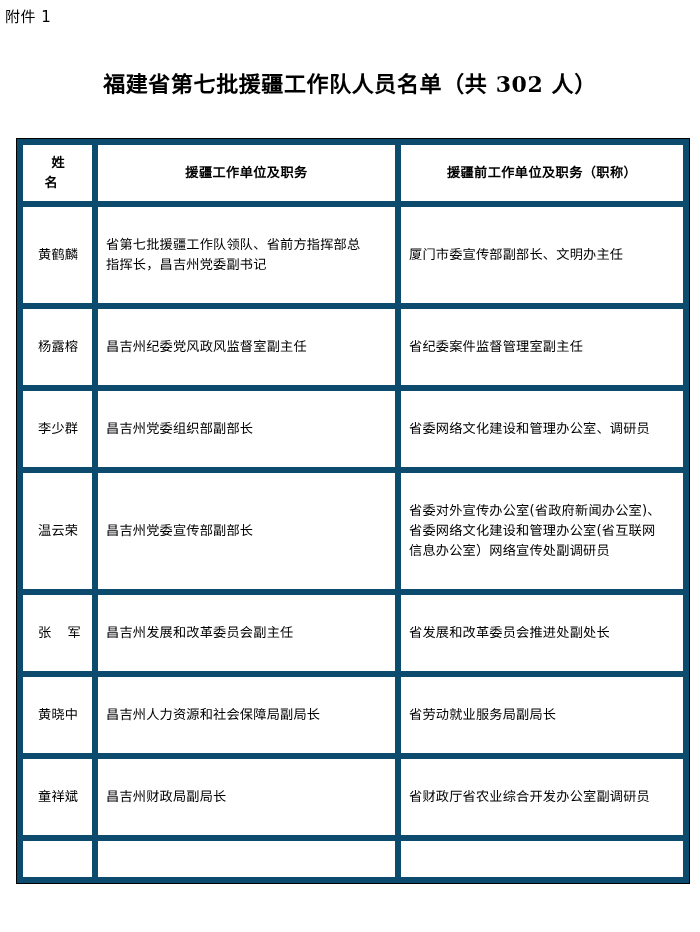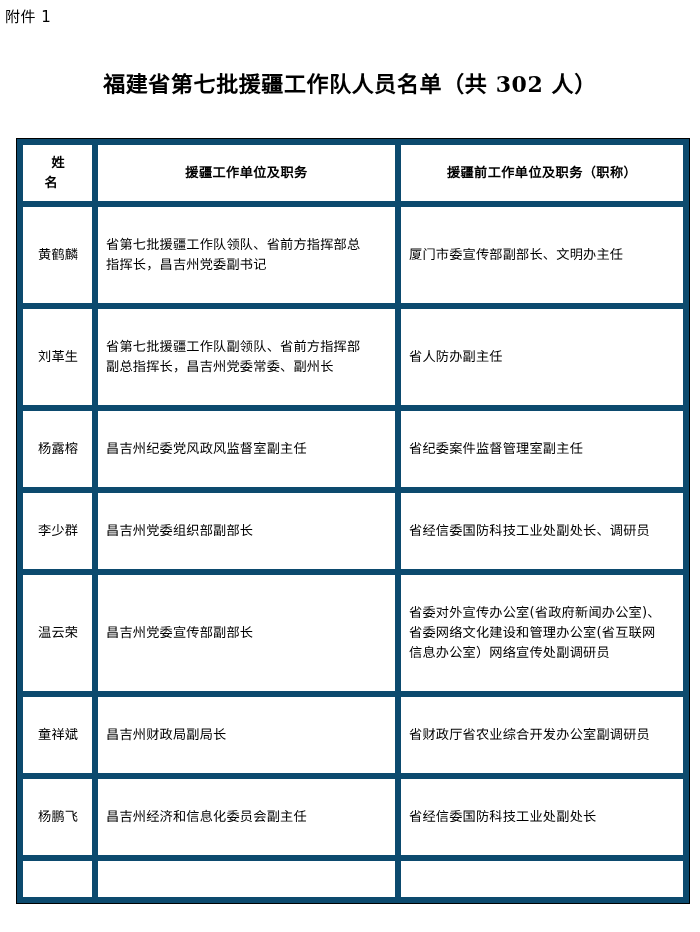--- a/index.html
+++ b/index.html
@@ -151,51 +151,51 @@
             <span class="cell-inner">援疆前工作单位及职务（职称）</span>
           </th>
         </tr>
       </thead>
       <tbody id="roster-body">
           <tr class="tall-2">
             <td class="c-name-cell"><span class="cell-inner">黄鹤麟</span></td>
             <td class="c-text"><span class="cell-inner"><span class="line">省第七批援疆工作队领队、省前方指挥部总</span><span class="line">指挥长，昌吉州党委副书记</span></span></td>
             <td class="c-text"><span class="cell-inner"><span class="line">厦门市委宣传部副部长、文明办主任</span></span></td>
           </tr>
-          <tr class="tall-2">
-            <td class="c-name-cell"><span class="cell-inner">刘革生</span></td>
-            <td class="c-text"><span class="cell-inner"><span class="line">省第七批援疆工作队副领队、省前方指挥部</span><span class="line">副总指挥长，昌吉州党委常委、副州长</span></span></td>
-            <td class="c-text"><span class="cell-inner"><span class="line">省人防办副主任</span></span></td>
-          </tr>
           <tr>
             <td class="c-name-cell"><span class="cell-inner">杨露榕</span></td>
             <td class="c-text"><span class="cell-inner"><span class="line">昌吉州纪委党风政风监督室副主任</span></span></td>
             <td class="c-text"><span class="cell-inner"><span class="line">省纪委案件监督管理室副主任</span></span></td>
           </tr>
           <tr>
             <td class="c-name-cell"><span class="cell-inner">李少群</span></td>
             <td class="c-text"><span class="cell-inner"><span class="line">昌吉州党委组织部副部长</span></span></td>
-            <td class="c-text"><span class="cell-inner"><span class="line">省经信委国防科技工业处副处长、调研员</span></span></td>
+            <td class="c-text"><span class="cell-inner"><span class="line">省委网络文化建设和管理办公室、调研员</span></span></td>
           </tr>
           <tr class="tall-3">
             <td class="c-name-cell"><span class="cell-inner">温云荣</span></td>
             <td class="c-text"><span class="cell-inner"><span class="line">昌吉州党委宣传部副部长</span></span></td>
             <td class="c-text"><span class="cell-inner"><span class="line">省委对外宣传办公室(省政府新闻办公室)、</span><span class="line">省委网络文化建设和管理办公室(省互联网</span><span class="line">信息办公室）网络宣传处副调研员</span></span></td>
           </tr>
           <tr>
+            <td class="c-name-cell spaced"><span class="cell-inner">张  军</span></td>
+            <td class="c-text"><span class="cell-inner"><span class="line">昌吉州发展和改革委员会副主任</span></span></td>
+            <td class="c-text"><span class="cell-inner"><span class="line">省发展和改革委员会推进处副处长</span></span></td>
+          </tr>
+          <tr>
+            <td class="c-name-cell"><span class="cell-inner">黄晓中</span></td>
+            <td class="c-text"><span class="cell-inner"><span class="line">昌吉州人力资源和社会保障局副局长</span></span></td>
+            <td class="c-text"><span class="cell-inner"><span class="line">省劳动就业服务局副局长</span></span></td>
+          </tr>
+          <tr>
             <td class="c-name-cell"><span class="cell-inner">童祥斌</span></td>
             <td class="c-text"><span class="cell-inner"><span class="line">昌吉州财政局副局长</span></span></td>
             <td class="c-text"><span class="cell-inner"><span class="line">省财政厅省农业综合开发办公室副调研员</span></span></td>
           </tr>
           <tr>
-            <td class="c-name-cell"><span class="cell-inner">杨鹏飞</span></td>
-            <td class="c-text"><span class="cell-inner"><span class="line">昌吉州经济和信息化委员会副主任</span></span></td>
-            <td class="c-text"><span class="cell-inner"><span class="line">省经信委国防科技工业处副处长</span></span></td>
-          </tr>
-          <tr>
             <td class="c-name-cell"></td>
             <td class="c-text"><span class="cell-inner"></span></td>
             <td class="c-text"><span class="cell-inner"></span></td>
           </tr>
         </tbody>
     </table>
   </div>
 
 </div>
 

